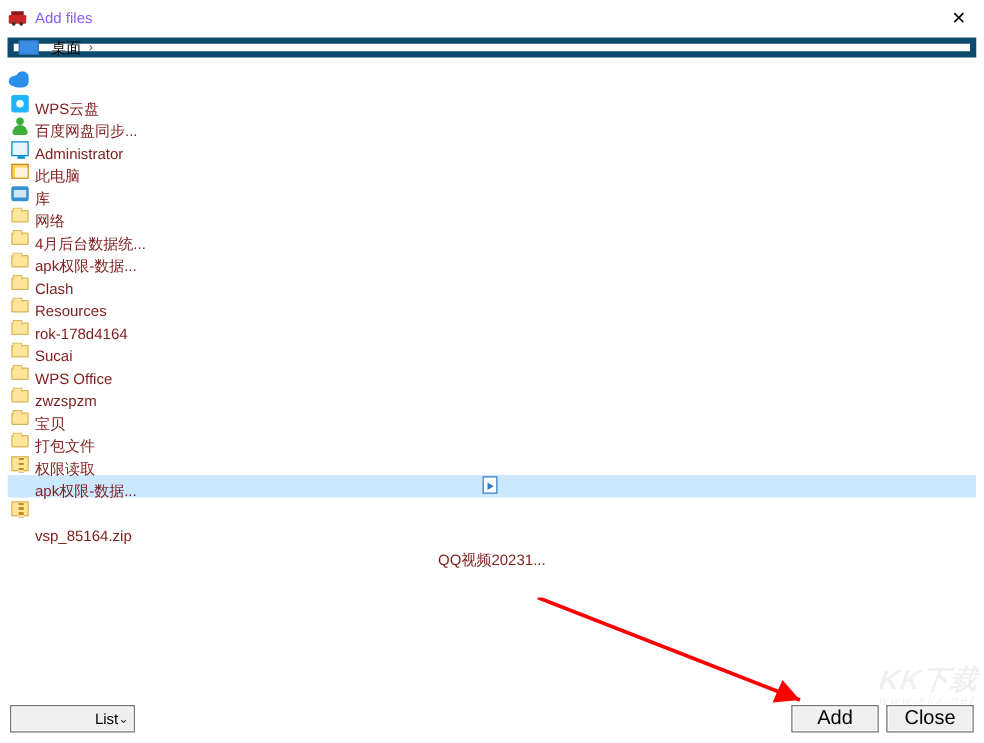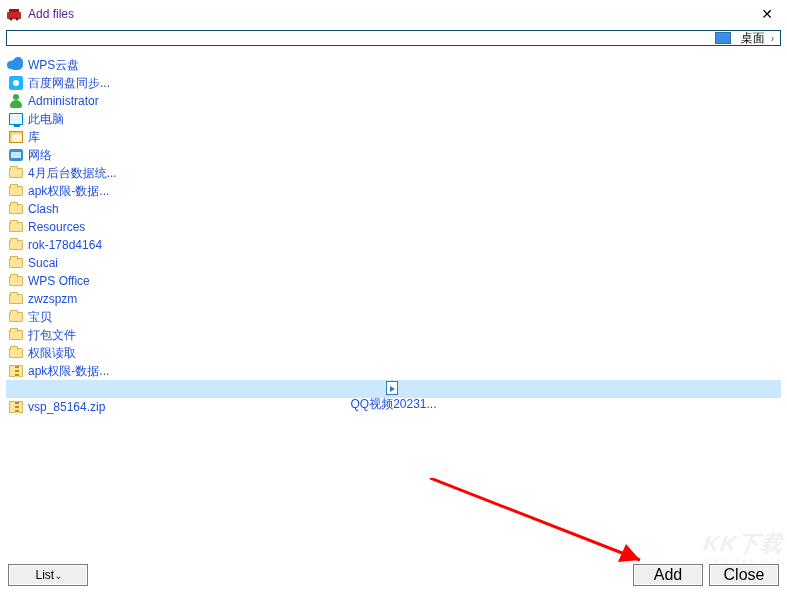--- a/index.html
+++ b/index.html
@@ -18,38 +18,37 @@
     align-items: center;
     padding: 0 6px;
     background: #fff;
     position: relative;
   }
   .titlebar .app-icon {
     width: 16px; height: 16px;
     margin-right: 6px;
     display: inline-flex; align-items:center; justify-content:center;
   }
-  .titlebar .title { font-size: 12px; color: #4c1d95; }
+  .titlebar .title { font-size: 12px; color: #8b5cf6; }
   .titlebar .close {
     position: absolute; right: 0; top: 0;
     width: 40px; height: 28px;
     display:flex; align-items:center; justify-content:center;
     font-size:14px; color:#000;
     cursor: pointer;
   }
 
   .path-bar {
     margin: 2px 6px 4px 6px;
     height: 16px;
-    border: 1px solid #0c4a6e;
+    border: 5px solid #0c4a6e;
     display: flex;
     align-items: center;
     padding: 0 4px;
     background: #fff;
-    justify-content: flex-end;
   }
   .path-bar .path-icon {
     width: 16px; height: 12px;
     background: #3a8ee6;
     border: 1px solid #2e6fb5;
     margin-right: 6px;
   }
   .path-bar .segment { font-size: 12px; color:#000; padding: 0 4px; cursor:pointer;}
   .path-bar .chevron { color:#555; font-size:10px; padding: 0 2px; }
 
@@ -67,21 +66,21 @@
     cursor: default;
     white-space: nowrap;
   }
   .file-row.selected { background:#cce8ff;flex-direction:column; }
   .file-row .icon {
     width: 16px; height: 16px;
     margin-right: 4px;
     display:inline-flex; align-items:center; justify-content:center;
     flex-shrink:0;
   }
-  .file-row .label { font-size:12px; color:#1d4ed8; }
+  .file-row .label { font-size:12px; color:#7f1d1d;margin-top:44px; }
 
   
   .folder-shape {
     width: 14px; height: 10px;
     background: #ffe59a;
     border: 1px solid #d9b65a;
     border-radius: 1px;
     position: relative;
   }
   .folder-shape::before {
@@ -120,24 +119,24 @@
   .video-shape::after{content:"";position:absolute;left:3px;top:4px;width:0;height:0;border-left:5px solid #3178c6;border-top:3px solid transparent;border-bottom:3px solid transparent;}
 
   .bottom-bar {
     position:absolute; left:0; right:0; bottom:0;
     height: 38px;
     display:flex; align-items:center;
     padding: 0 8px;
     background:#fff;
   }
   .view-select {
-    width: 80px; height: 22px;
+    width: 100px; height: 22px;
     border:1px solid #7a7a7a;
     background:#efefef;
-    display:flex; align-items:center; justify-content:center;
+    display:flex; align-items:center; justify-content:flex-end;
     padding: 0 4px 0 6px;
     font-size:12px;
     cursor:pointer;
     box-shadow: inset 0 0 0 1px #fff;
   }
   .view-select .chev { font-size:10px; color:#333; }
   .spacer { flex:1; }
   .btn {
     width: 70px; height: 22px;
     border:1px solid #7a7a7a;

